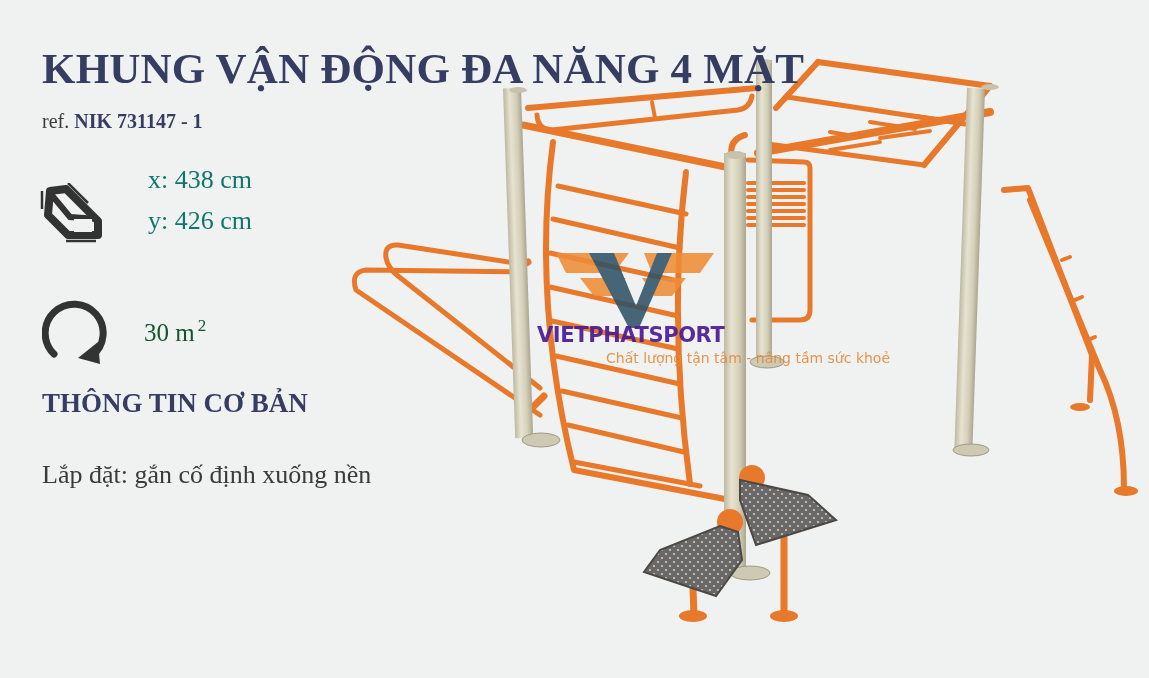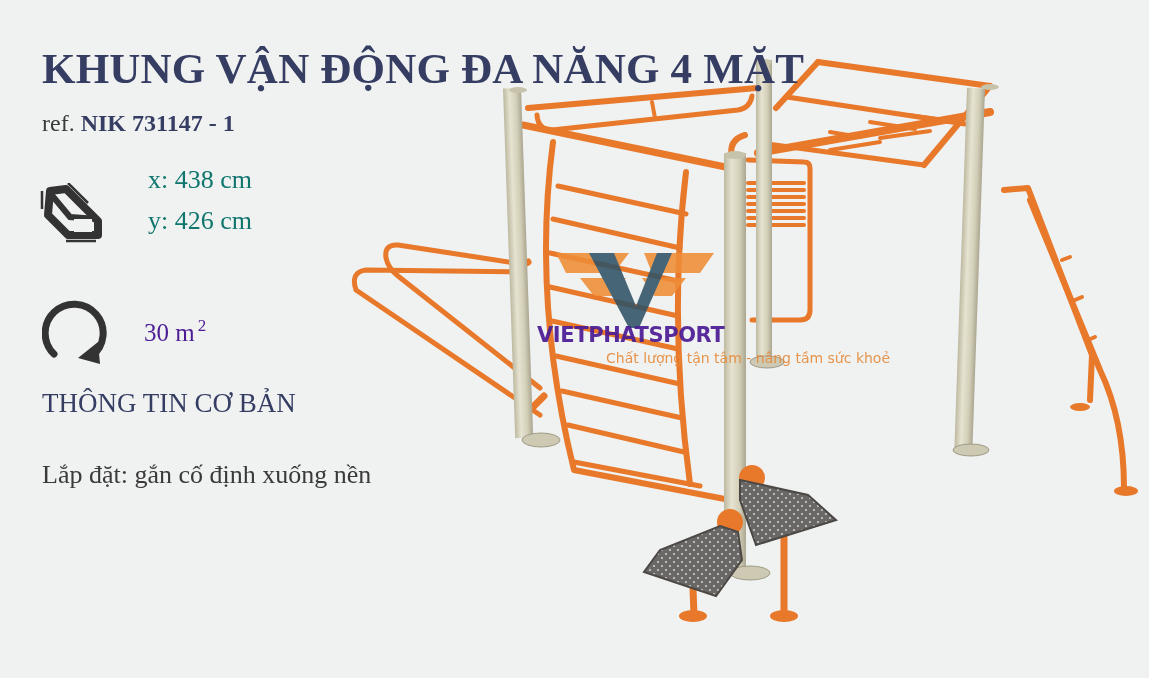--- a/index.html
+++ b/index.html
@@ -10,32 +10,32 @@
       font-family: "Liberation Serif", "DejaVu Serif", serif;
     }
     .illustration { position: absolute; left: 0; top: 0; width: 1149px; height: 678px; }
     .title {
       position: absolute; left: 42px; top: 44px;
       font-size: 43px; font-weight: bold; color: #363d63;
       letter-spacing: 0.2px; white-space: nowrap; margin: 0;
     }
     .ref {
       position: absolute; left: 42px; top: 110px;
-      font-size: 24px; color: #3a3a3a; white-space: nowrap;
+      font-size: 20px; color: #3a3a3a; white-space: nowrap;
     }
     .ref .code { font-weight: bold; color: #363d63; }
     .dim-icon { position: absolute; left: 40px; top: 183px; width: 64px; height: 62px; }
     .dims { position: absolute; left: 148px; top: 160px; font-size: 26px; color: #0f766e; }
     .dims div { height: 40.5px; line-height: 40px; white-space: nowrap; }
     .area-icon { position: absolute; left: 42px; top: 298px; width: 68px; height: 68px; }
-    .area { position: absolute; left: 144px; top: 319px; font-size: 25px; color: #4c1d95; white-space: nowrap; text-align: right; }
+    .area { position: absolute; left: 144px; top: 319px; font-size: 25px; color: #14532d; white-space: nowrap; text-align: right; }
     .area sup { font-size: 17px; position: relative; top: -3px; vertical-align: top; margin-left: 3px; }
     .section-title {
       position: absolute; left: 42px; top: 388px;
-      font-size: 27px; font-weight: normal; color: #363d63; white-space: nowrap; margin: 0;
+      font-size: 27px; font-weight: bold; color: #363d63; white-space: nowrap; margin: 0;
     }
     .body-text { position: absolute; left: 42px; top: 459px; font-size: 26px; color: #3a3a3a; line-height: 32px; width: 640px; }
     .body-text p { margin: 0; }
     .body-text p + p { margin-top: 15px; }
     .logo { position: absolute; left: 534px; top: 248px; width: 200px; height: 120px; }
     .logo-name {
       position: absolute; left: 537px; top: 323px;
       font-family: "DejaVu Sans", "Liberation Sans", sans-serif;
       font-size: 21px; font-weight: bold; color: #4c1d95; letter-spacing: -0.4px;
       white-space: nowrap; opacity: 0.93;

